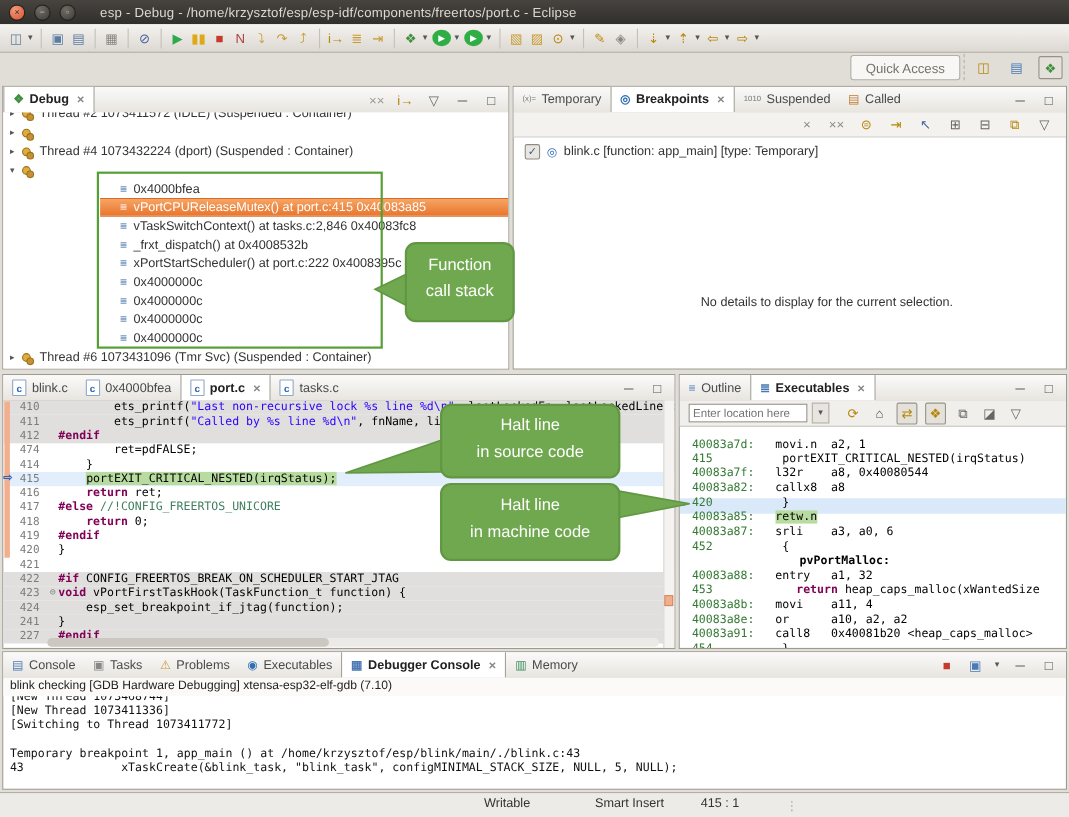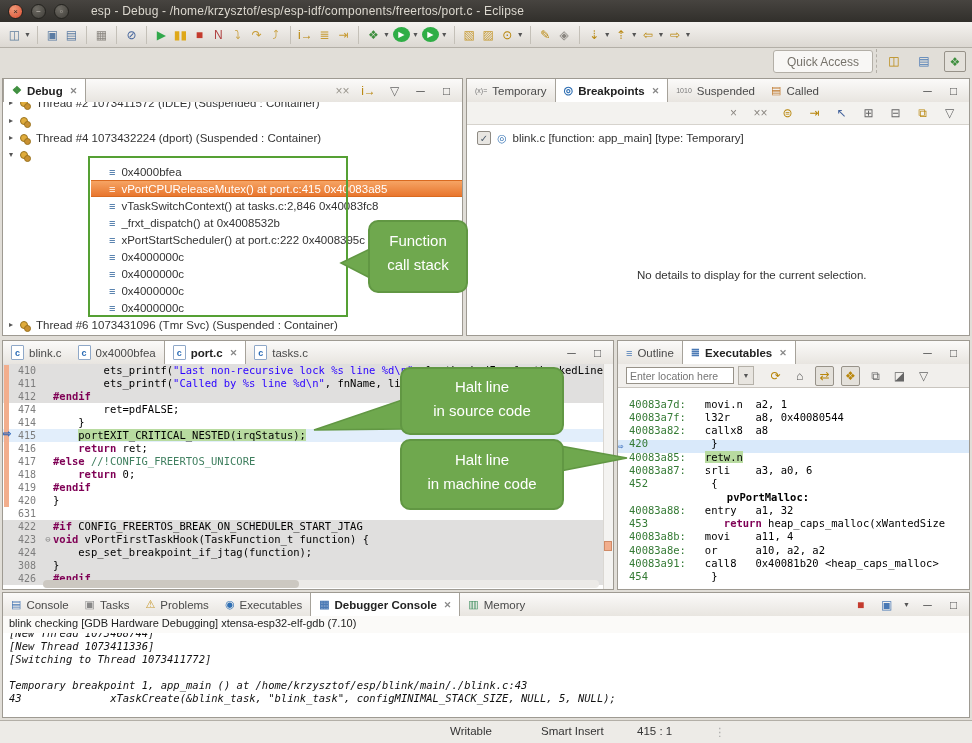--- a/index.html
+++ b/index.html
@@ -102,21 +102,21 @@
     font-family:"DejaVu Sans Mono","Liberation Mono",monospace;font-size:10.5px;}
   .dline{height:13.3px;line-height:13.3px;display:flex;white-space:pre;}
   .dline .gut{width:11px;flex:none;color:#2a62b8;font-size:9px;font-weight:bold;}
   .dline.cur{background:#d9e9fa;}
   .tk-a{color:#347a34;}
   .tk-b{font-weight:bold;padding-left:22px;}
   
   .gdb-line{position:absolute;left:0;top:23px;right:0;height:16px;background:#fbfaf8;
     font-size:11px;color:#222;padding:1px 0 0 6px;white-space:nowrap;}
   #console-body{position:absolute;left:6px;top:40px;right:0;bottom:0;overflow:hidden;
-    font-family:"DejaVu Sans Mono","Liberation Mono",monospace;font-size:10.5px;color:#111;font-style:italic;}
+    font-family:"DejaVu Sans Mono","Liberation Mono",monospace;font-size:10.5px;color:#111;}
   #console-body .inner{margin-top:-6px;}
   .cline{height:13px;line-height:13px;white-space:pre;}
   
   .statusbar{position:absolute;left:0;top:720px;width:972px;height:23px;background:#edebe7;
     border-top:1px solid #b3afa7;font-size:11.5px;color:#333;}
   .statusbar span{position:absolute;top:4px;}
   
   .stack-rect{position:absolute;left:88px;top:156px;width:256px;height:157px;
     border:2px solid #55a034;pointer-events:none;}
   .callout{position:absolute;background:#6fa84e;border:2px solid #619743;border-radius:10px;
@@ -340,26 +340,26 @@
         <div class="eline bg-gray"><span class="lnum">411</span><span class="fold"></span><pre><span class="tk-p">        ets_printf(</span><span class="tk-s">"Called by %s line %d\n"</span><span class="tk-p">, fnName, line);</span></pre></div>
         <div class="eline bg-gray"><span class="lnum">412</span><span class="fold"></span><pre><span class="tk-k">#endif</span></pre></div>
         <div class="eline"><span class="lnum">474</span><span class="fold"></span><pre><span class="tk-p">        ret=pdFALSE;</span></pre></div>
         <div class="eline"><span class="lnum">414</span><span class="fold"></span><pre><span class="tk-p">    }</span></pre></div>
         <div class="eline bg-halt"><span class="lnum">415</span><span class="fold"></span><pre><span class="tk-p">    </span><span class="tk-hl">portEXIT_CRITICAL_NESTED(irqStatus);</span></pre></div>
         <div class="eline"><span class="lnum">416</span><span class="fold"></span><pre><span class="tk-p">    </span><span class="tk-k">return</span><span class="tk-p"> ret;</span></pre></div>
         <div class="eline"><span class="lnum">417</span><span class="fold"></span><pre><span class="tk-k">#else</span><span class="tk-c"> //!CONFIG_FREERTOS_UNICORE</span></pre></div>
         <div class="eline"><span class="lnum">418</span><span class="fold"></span><pre><span class="tk-p">    </span><span class="tk-k">return</span><span class="tk-p"> 0;</span></pre></div>
         <div class="eline"><span class="lnum">419</span><span class="fold"></span><pre><span class="tk-k">#endif</span></pre></div>
         <div class="eline"><span class="lnum">420</span><span class="fold"></span><pre><span class="tk-p">}</span></pre></div>
-        <div class="eline"><span class="lnum">631</span><span class="fold"></span><pre></pre></div>
+        <div class="eline"><span class="lnum">421</span><span class="fold"></span><pre></pre></div>
         <div class="eline bg-gray"><span class="lnum">422</span><span class="fold"></span><pre><span class="tk-k">#if</span><span class="tk-p"> CONFIG_FREERTOS_BREAK_ON_SCHEDULER_START_JTAG</span></pre></div>
         <div class="eline bg-gray"><span class="lnum">423</span><span class="fold">⊖</span><pre><span class="tk-k">void</span><span class="tk-p"> vPortFirstTaskHook(TaskFunction_t function) {</span></pre></div>
         <div class="eline bg-gray"><span class="lnum">424</span><span class="fold"></span><pre><span class="tk-p">    esp_set_breakpoint_if_jtag(function);</span></pre></div>
-        <div class="eline bg-gray"><span class="lnum">308</span><span class="fold"></span><pre><span class="tk-p">}</span></pre></div>
-        <div class="eline bg-gray"><span class="lnum">426</span><span class="fold"></span><pre><span class="tk-k">#endif</span></pre></div>
+        <div class="eline bg-gray"><span class="lnum">241</span><span class="fold"></span><pre><span class="tk-p">}</span></pre></div>
+        <div class="eline bg-gray"><span class="lnum">227</span><span class="fold"></span><pre><span class="tk-k">#endif</span></pre></div>
       </div>
     <div class="salmon-bar"></div>
     <div class="halt-arrow">⇨</div>
     <div class="ed-ruler">
         <div class="mark"></div>
       </div>
     <div class="ed-hscroll">
         <div class="thumb"></div>
       </div>
   </div>
@@ -388,20 +388,21 @@
           <span class="tb-ico" style="color: rgb(85, 85, 85);">⌂</span>
           <span class="tb-ico tb-box" style="color: rgb(184, 134, 11);">⇄</span>
           <span class="tb-ico tb-box" style="color: rgb(184, 134, 11);">❖</span>
           <span class="tb-ico" style="color: rgb(102, 102, 102);">⧉</span>
           <span class="tb-ico" style="color: rgb(102, 102, 102);">◪</span>
           <span class="tb-ico" style="color: rgb(102, 102, 102);">▽</span>
         </span>
     </div>
     <div id="dis-body">
         <div class="dline"><span class="gut"></span><pre><span class="tk-a">40083a7d:</span><span class="tk-p">   movi.n  a2, 1</span></pre></div>
+        <div class="dline"><span class="gut"></span><pre><span class="tk-a">415</span><span class="tk-p">          portEXIT_CRITICAL_NESTED(irqStatus)</span></pre></div>
         <div class="dline"><span class="gut"></span><pre><span class="tk-a">40083a7f:</span><span class="tk-p">   l32r    a8, 0x40080544</span></pre></div>
         <div class="dline"><span class="gut"></span><pre><span class="tk-a">40083a82:</span><span class="tk-p">   callx8  a8</span></pre></div>
         <div class="dline"><span class="gut"></span><pre><span class="tk-a">420</span><span class="tk-p">          }</span></pre></div>
         <div class="dline cur"><span class="gut">⇨</span><pre><span class="tk-a">40083a85:</span><span class="tk-p">   </span><span class="tk-hl">retw.n</span></pre></div>
         <div class="dline"><span class="gut"></span><pre><span class="tk-a">40083a87:</span><span class="tk-p">   srli    a3, a0, 6</span></pre></div>
         <div class="dline"><span class="gut"></span><pre><span class="tk-a">452</span><span class="tk-p">          {</span></pre></div>
         <div class="dline"><span class="gut"></span><pre><span class="tk-p">            </span><span class="tk-b">pvPortMalloc:</span></pre></div>
         <div class="dline"><span class="gut"></span><pre><span class="tk-a">40083a88:</span><span class="tk-p">   entry   a1, 32</span></pre></div>
         <div class="dline"><span class="gut"></span><pre><span class="tk-a">453</span><span class="tk-p">            </span><span class="tk-k">return</span><span class="tk-p"> heap_caps_malloc(xWantedSize</span></pre></div>
         <div class="dline"><span class="gut"></span><pre><span class="tk-a">40083a8b:</span><span class="tk-p">   movi    a11, 4</span></pre></div>
@@ -454,21 +455,21 @@
           <div class="cline">[New Thread 1073411336]</div>
           <div class="cline">[Switching to Thread 1073411772]</div>
           <div class="cline"></div>
           <div class="cline">Temporary breakpoint 1, app_main () at /home/krzysztof/esp/blink/main/./blink.c:43</div>
           <div class="cline">43              xTaskCreate(&amp;blink_task, "blink_task", configMINIMAL_STACK_SIZE, NULL, 5, NULL);</div>
         </div>
       </div>
   </div>
 
   <div class="statusbar">
-    <span style="left:450px">Writable</span>
+    <span style="left:440px">Writable</span>
     <span style="left:541px">Smart Insert</span>
     <span style="left:637px">415 : 1</span>
     <span style="left:714px;color:#aaa">⋮</span>
   </div>
 
   <div class="stack-rect"></div>
 
   <svg id="svg-overlay" width="972" height="743">
     <polygon points="341,263 372,248 372,279" fill="#6fa84e" stroke="#619743" stroke-width="1.5"></polygon>
     <polygon points="314,430 402,400 402,429" fill="#6fa84e" stroke="#619743" stroke-width="1.5"></polygon>

